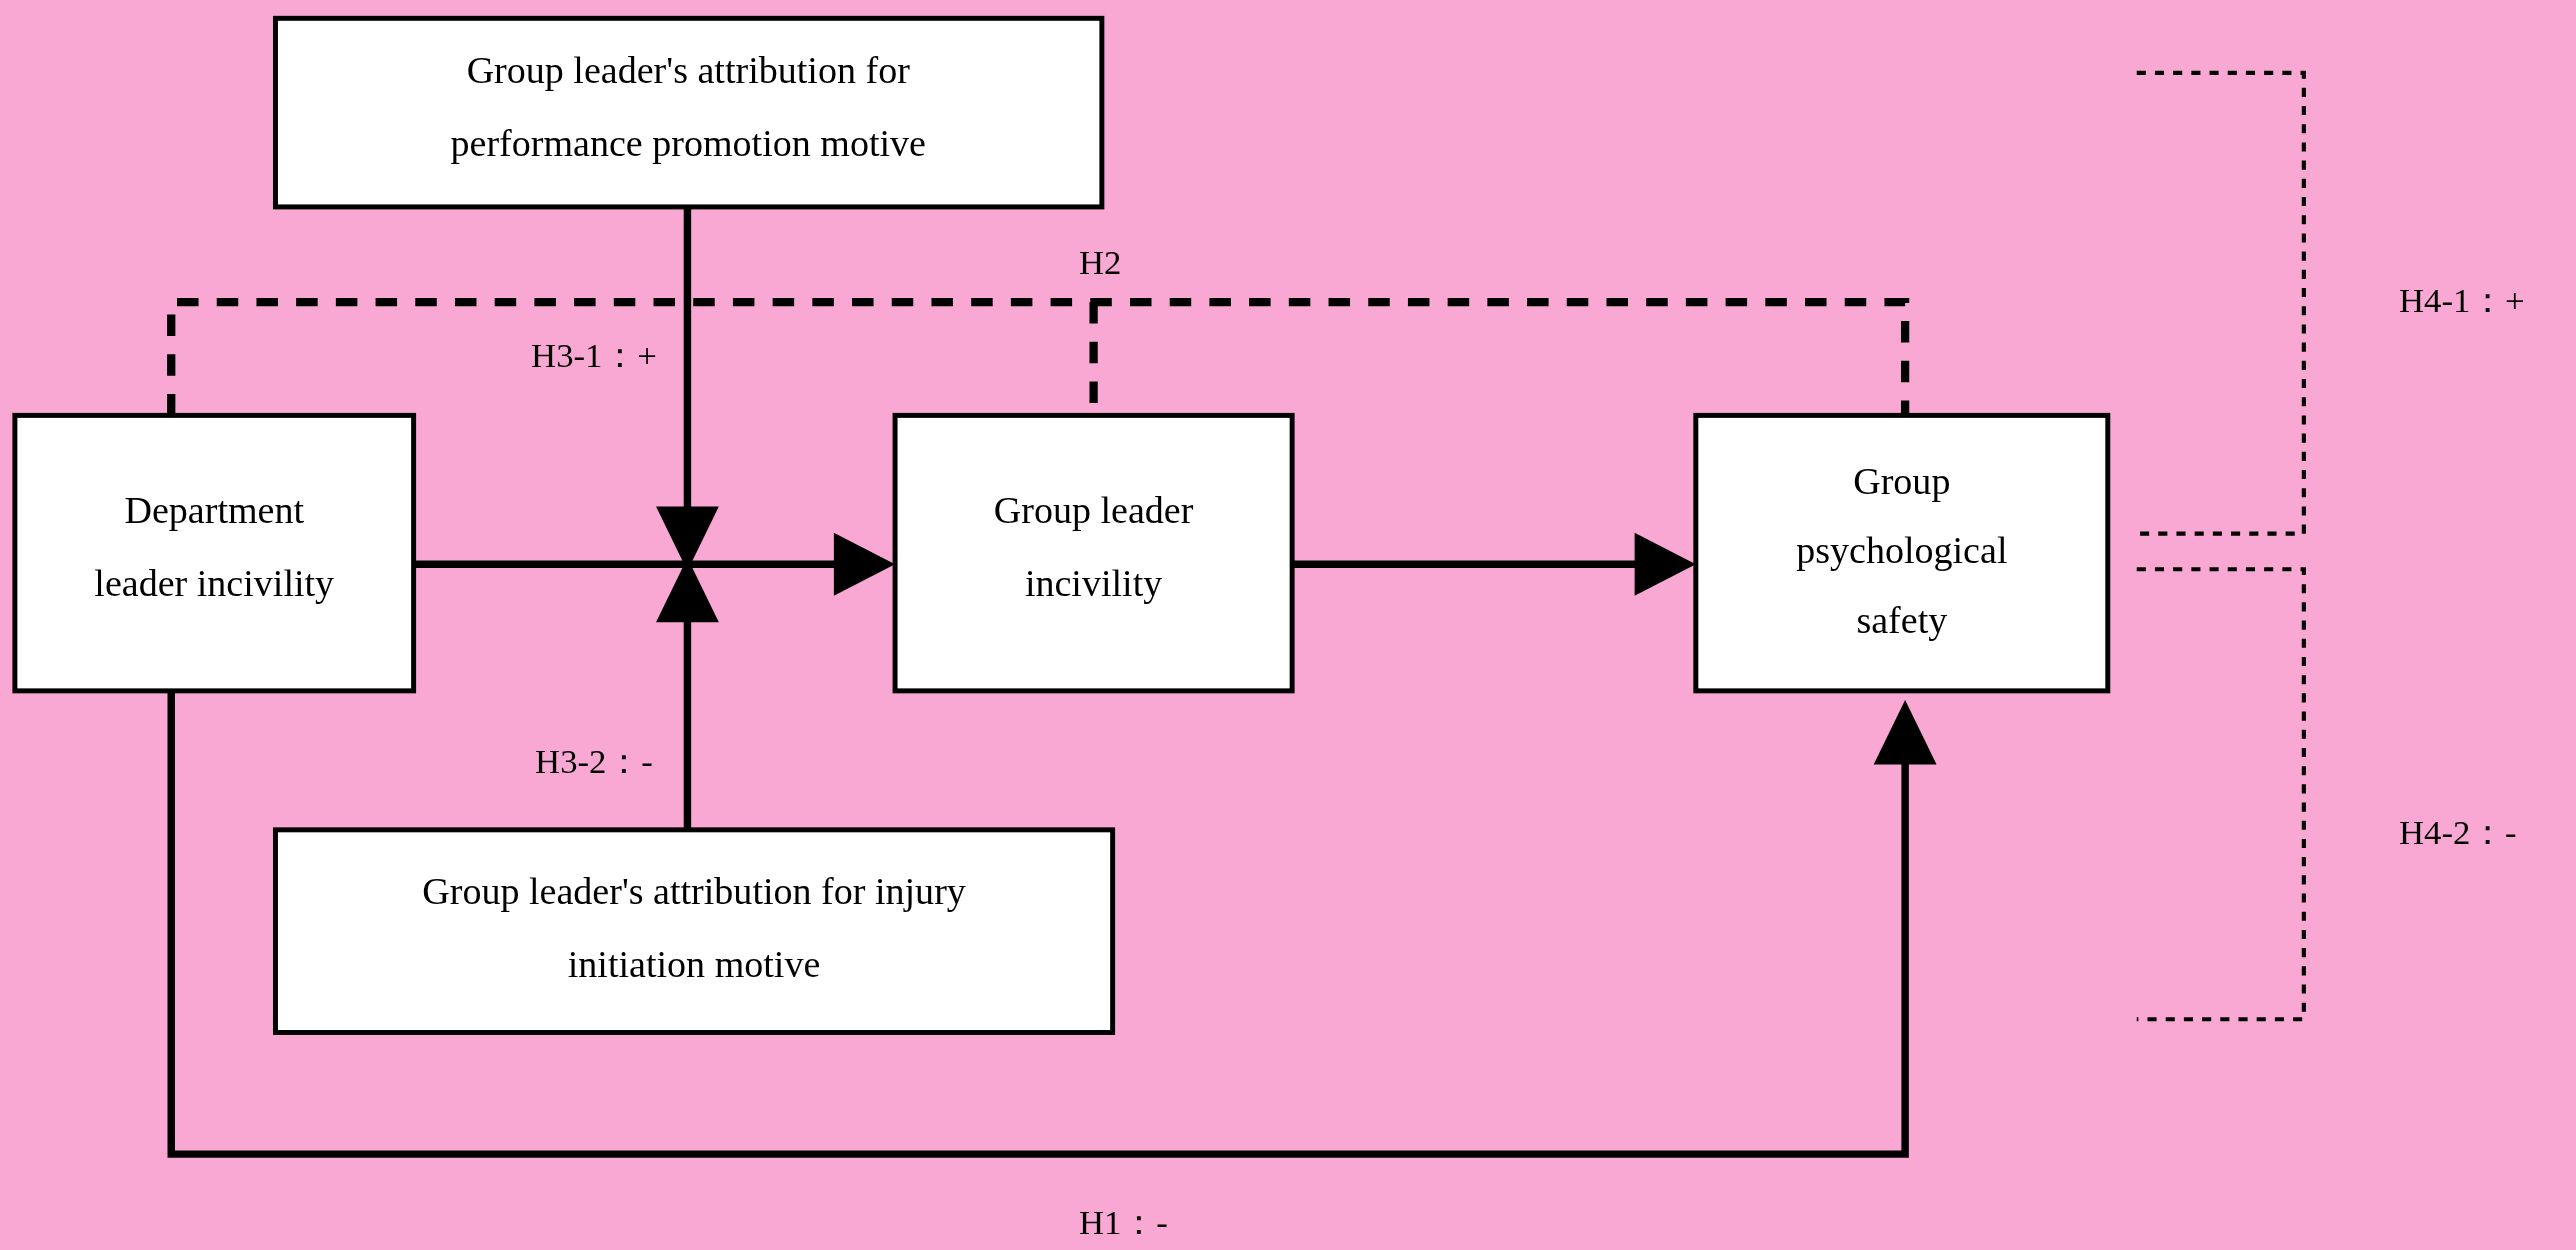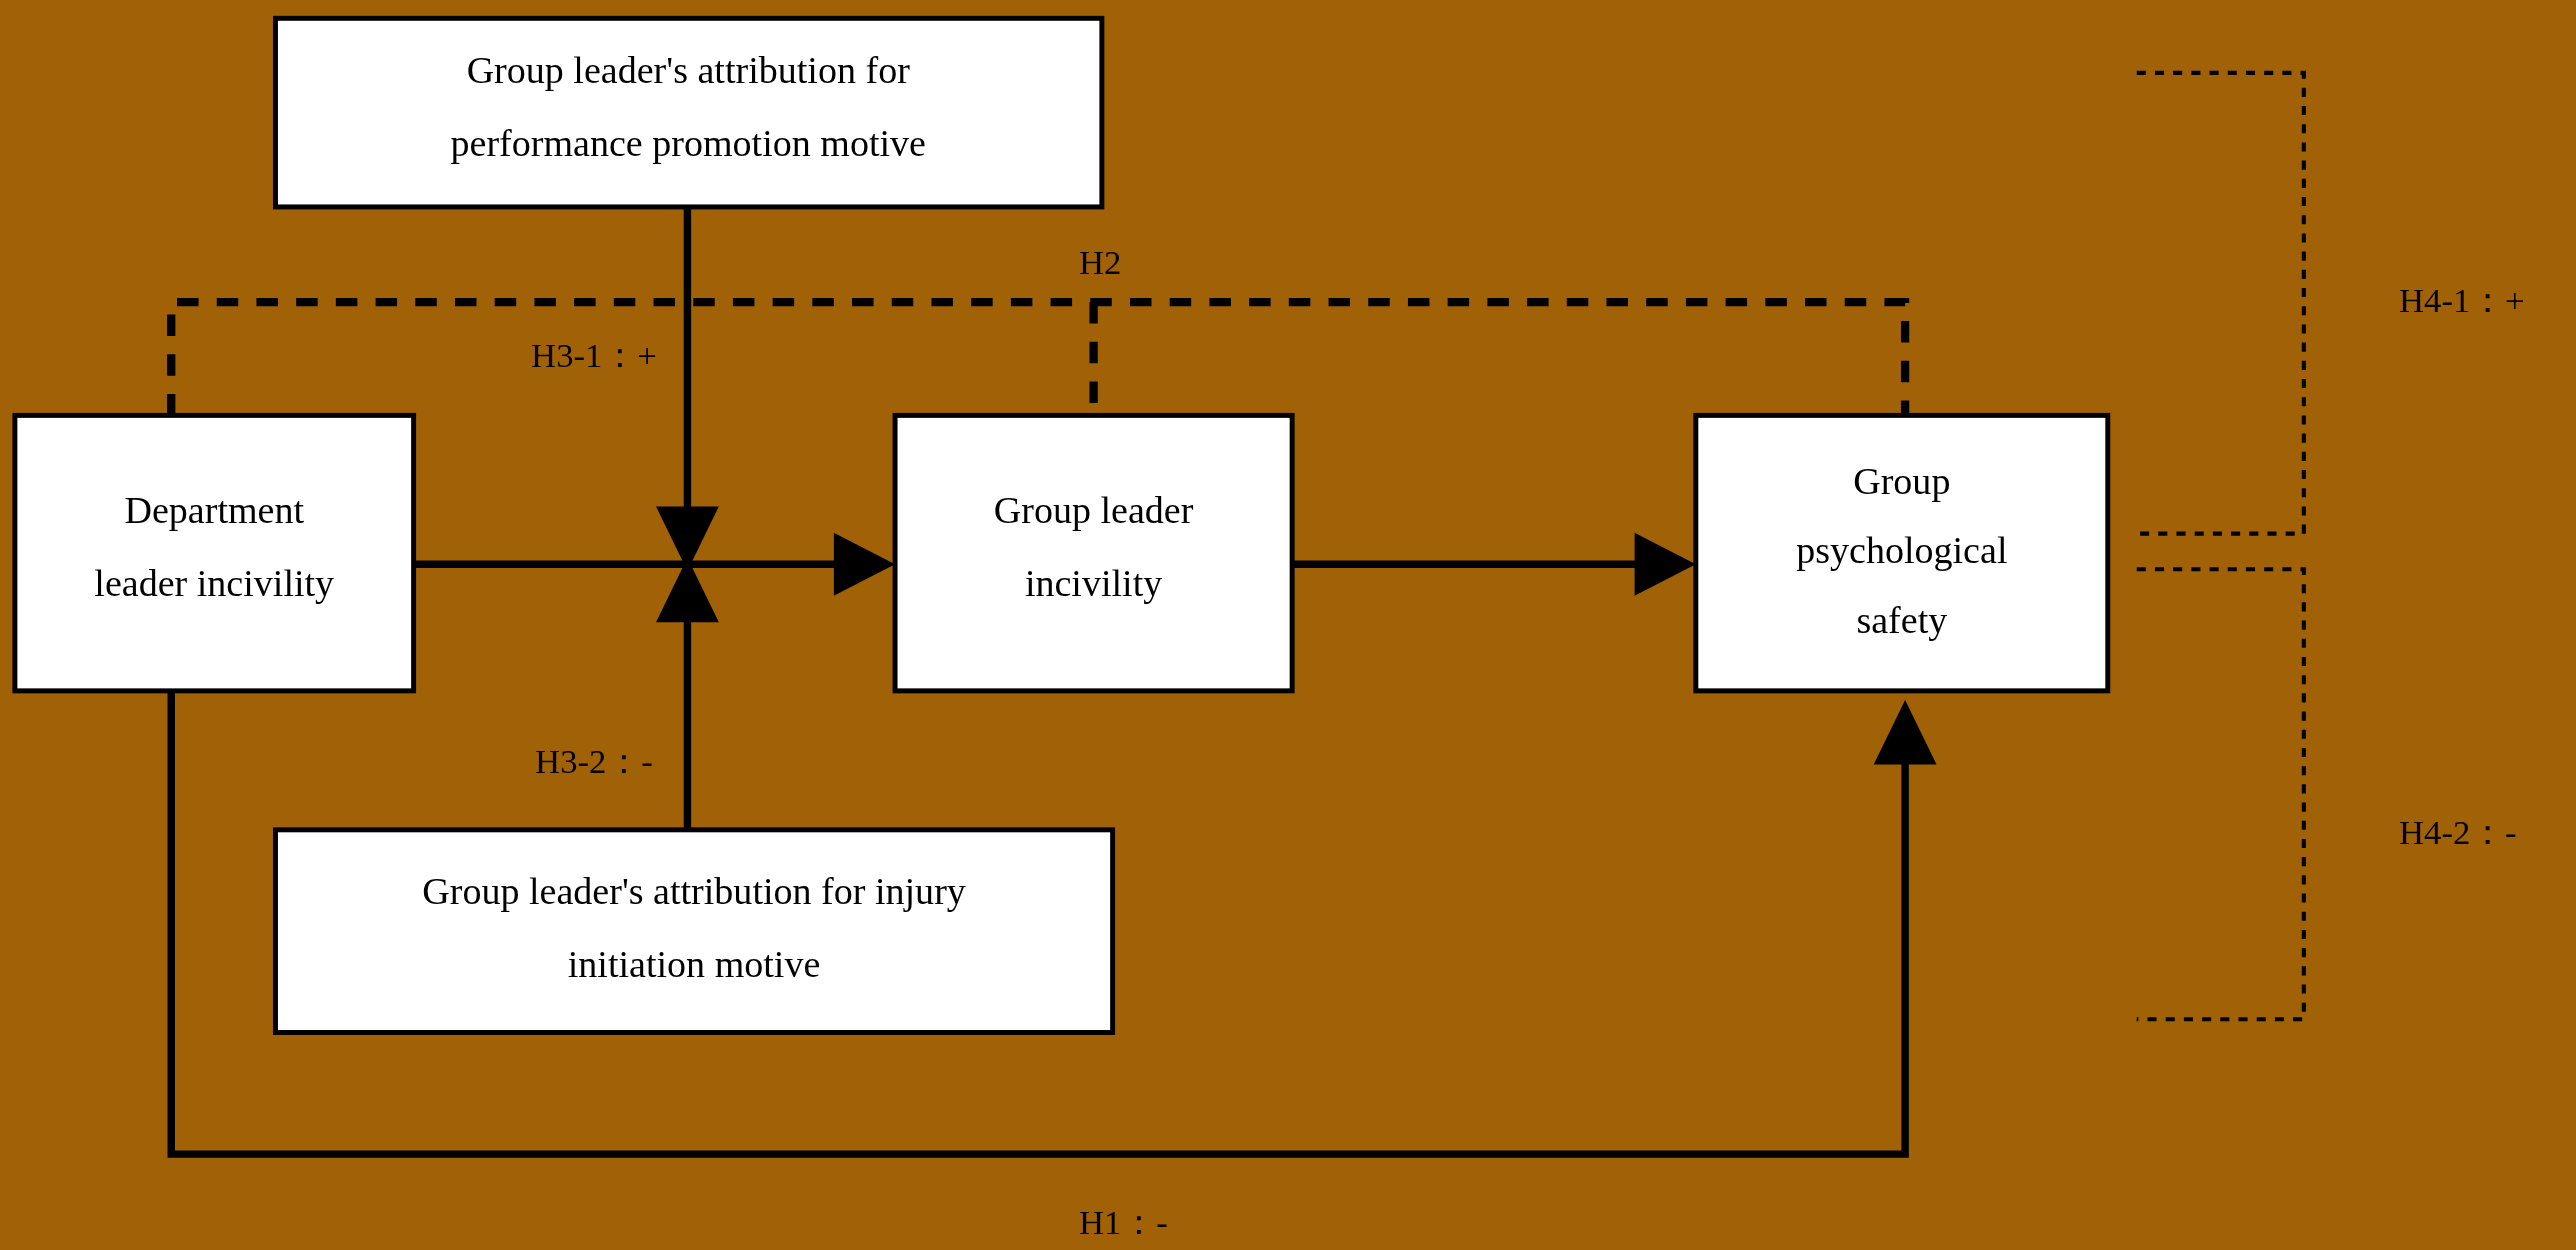--- a/index.html
+++ b/index.html
@@ -10,21 +10,21 @@
   body {
     width: 2576px;
     height: 1251px;
     font-family: "Liberation Serif", "DejaVu Serif", serif;
     overflow: hidden;
   }
   #diagram-root {
     position: relative;
     width: 2576px;
     height: 1251px;
-    background: #a16207;
+    background: #f9a8d4;
   }
   svg.canvas {
     position: absolute;
     top: 0;
     left: 0;
     width: 2576px;
     height: 1251px;
     display: block;
   }
   .box-rect {

